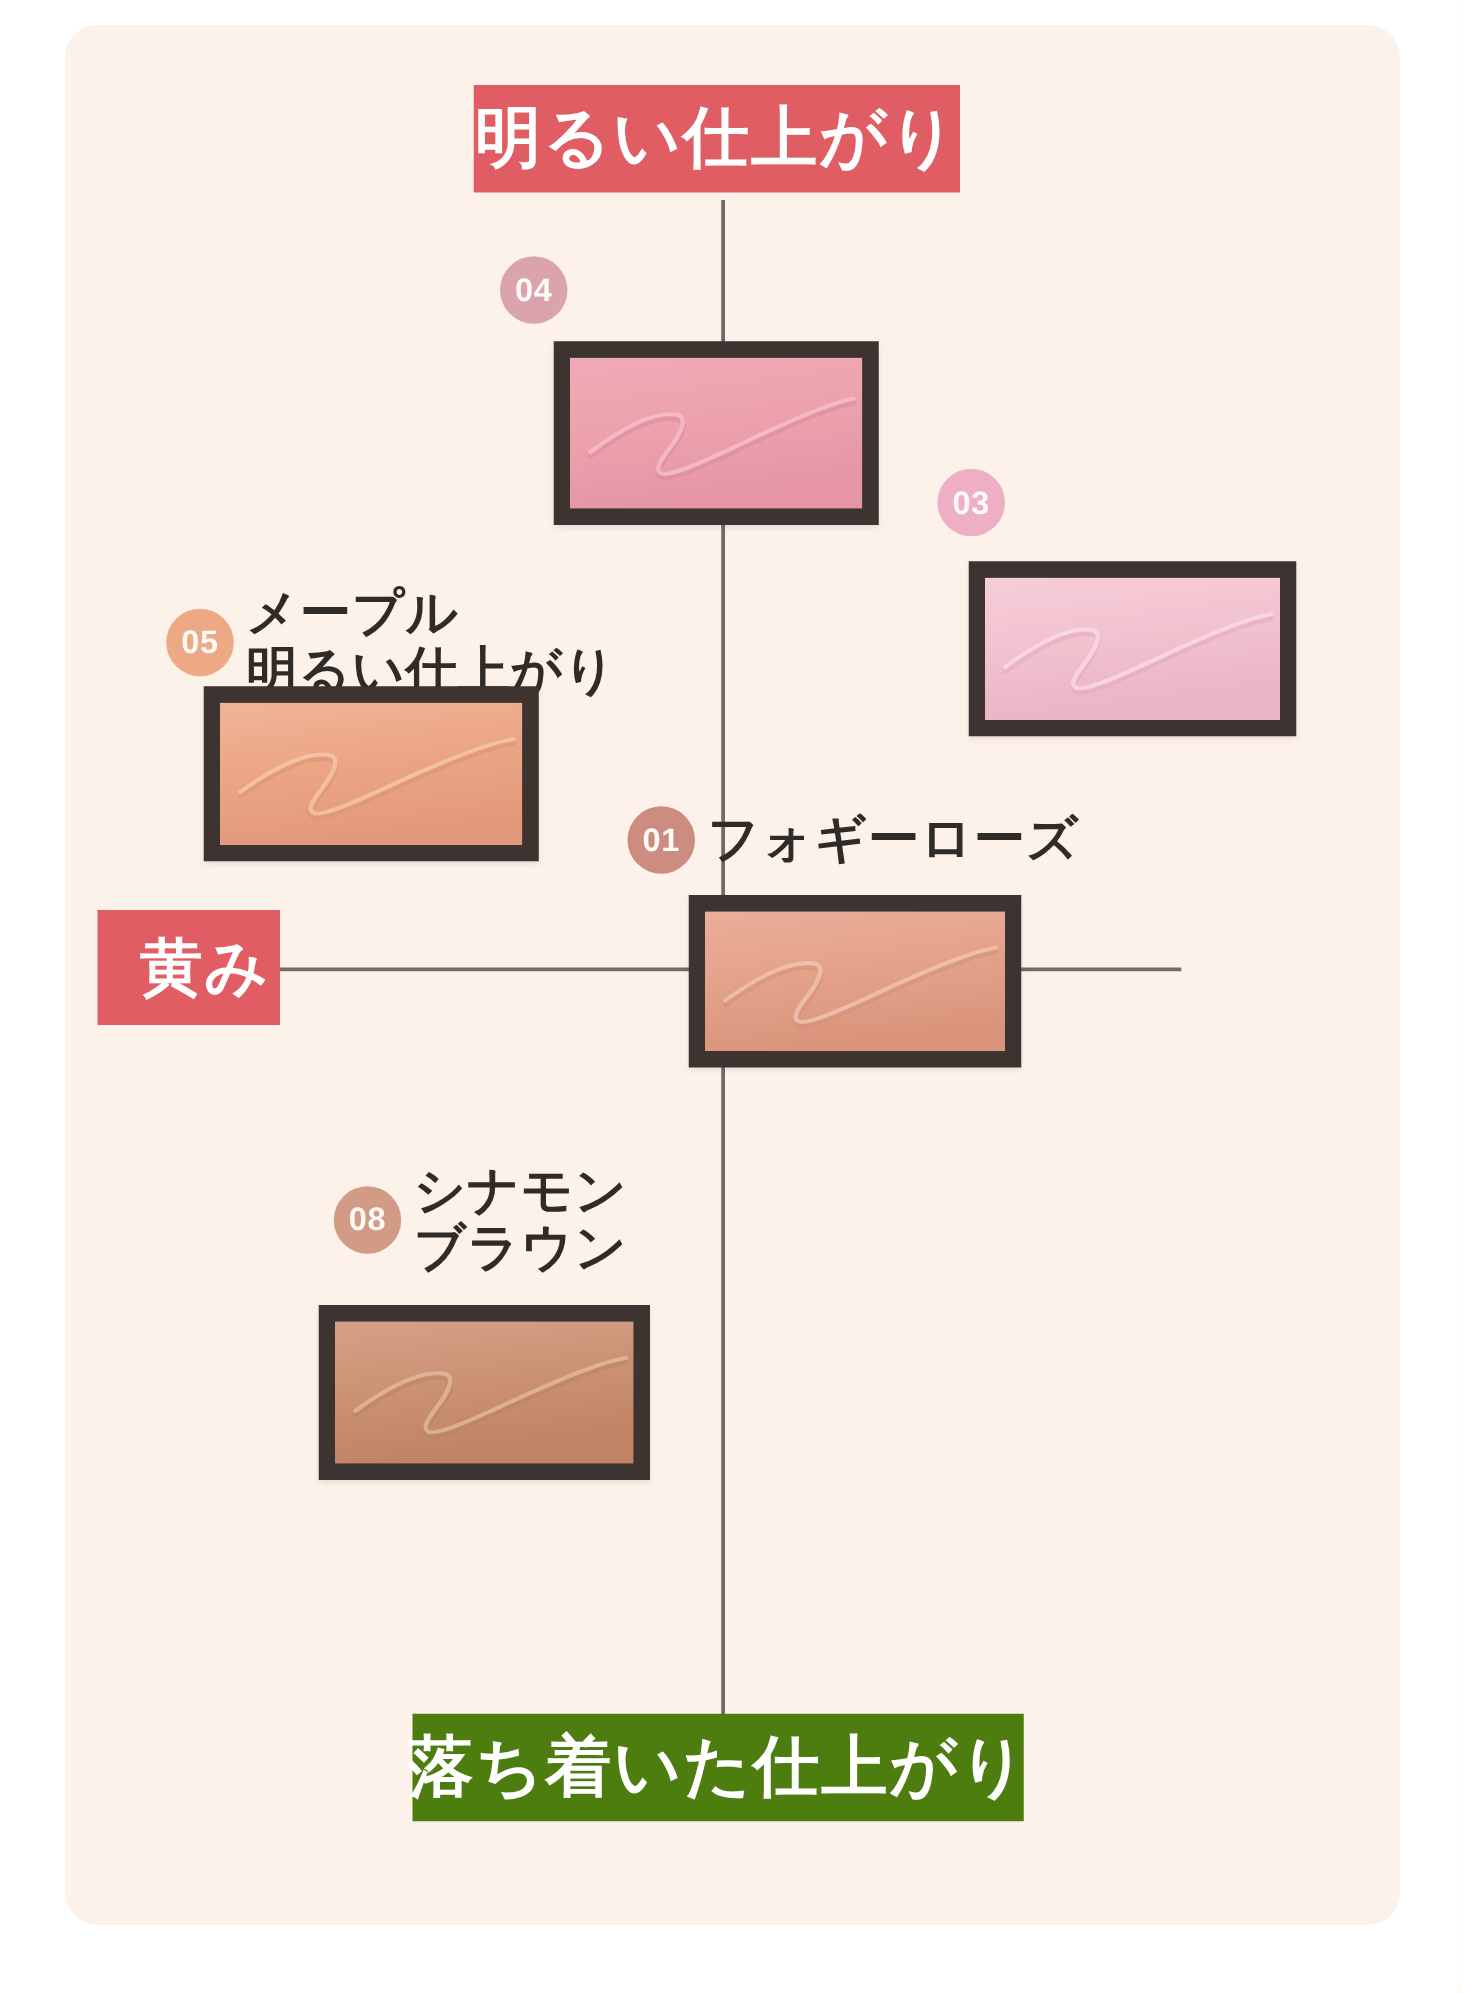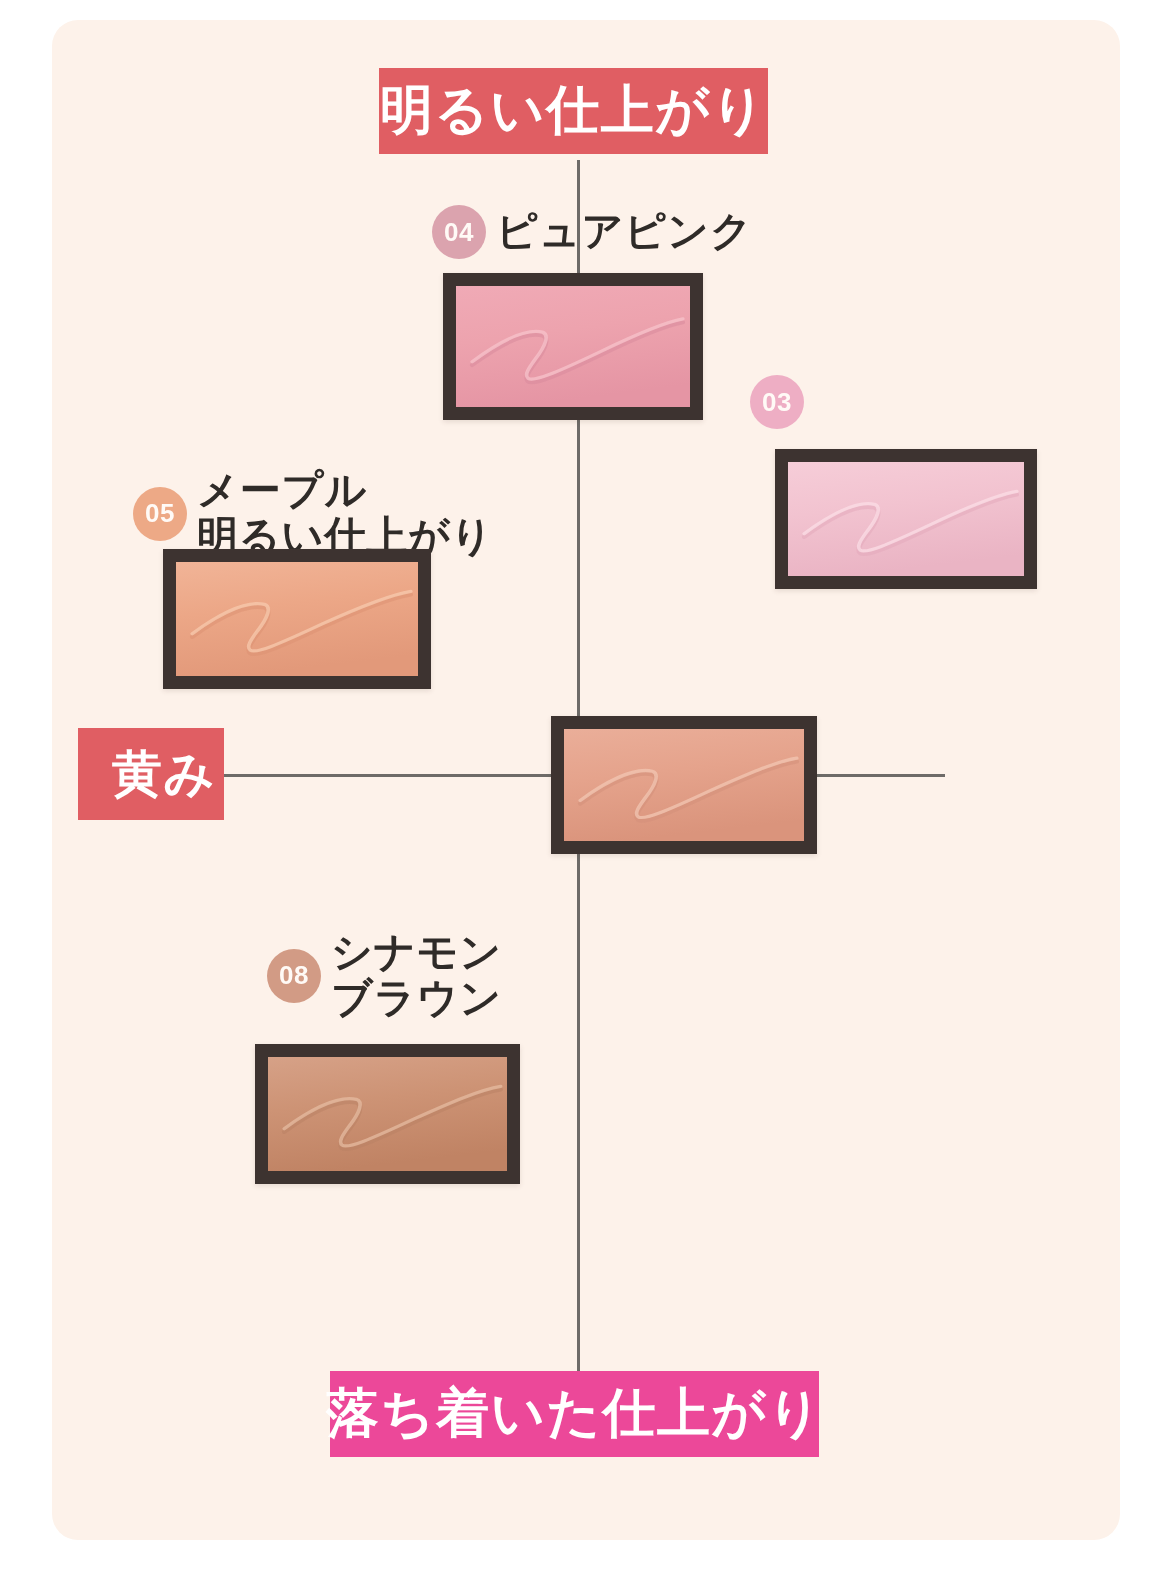--- a/index.html
+++ b/index.html
@@ -114,26 +114,25 @@
 </head>
 <body>
 
 <div id="stage">
   <div id="panel" style="background: rgb(253, 242, 234);"></div>
 
   <div class="axis-line" id="axis-v" style="background: rgb(110, 107, 104);"></div>
   <div class="axis-line" id="axis-h" style="background: rgb(110, 107, 104);"></div>
 
   <div class="endcap" id="cap-top" style="background: rgb(224, 94, 99); color: rgb(255, 255, 255);">明るい仕上がり</div>
-  <div class="endcap" id="cap-bottom" style="background: #ec4899; color: rgb(255, 255, 255);">落ち着いた仕上がり</div>
+  <div class="endcap" id="cap-bottom" style="background: #4d7c0f; color: rgb(255, 255, 255);">落ち着いた仕上がり</div>
   <div class="endcap" id="cap-left" style="background: rgb(224, 94, 99); color: rgb(255, 255, 255);">黄み</div>
 
-  <div class="shade-label" style="left:432px; top:205px;">
+  <div class="shade-label" style="left:400px; top:205px;">
     <div class="badge" style="background: rgb(219, 163, 174);">04</div>
-    <div class="shade-name">ピュアピンク</div>
   </div>
   <div class="pan" id="pan-04" style="left: 443px; top: 273px; width: 260px; height: 147px; background: rgb(61, 51, 48);">
     <div class="pan-inner">
       <svg viewBox="0 0 260 147" preserveAspectRatio="none">
         <defs>
           <linearGradient id="g04" x1="0" y1="0" x2="0.25" y2="1">
             <stop offset="0%" stop-color="#f0aab6"></stop>
             <stop offset="45%" stop-color="#eda3ae"></stop>
             <stop offset="100%" stop-color="#e595a4"></stop>
           </linearGradient>
@@ -180,20 +179,24 @@
             <stop offset="100%" stop-color="#e2997a"></stop>
           </linearGradient>
         </defs>
         <rect width="268" height="140" fill="url(#g05)"></rect>
         <path d="M18,92 C55,62 82,52 98,56 C106,59 102,72 90,89 C82,101 78,108 82,112 C88,117 112,106 162,80 C204,59 238,44 260,40" fill="none" stroke="#dd9272" stroke-width="5" stroke-linecap="round" opacity="0.55"></path>
         <path d="M18,88 C55,58 82,48 98,52 C106,55 102,68 90,85 C82,97 78,104 82,108 C88,113 112,102 162,76 C204,55 238,40 260,36" fill="none" stroke="#f7c9ad" stroke-width="4" stroke-linecap="round" opacity="0.75"></path>
       </svg>
     </div>
   </div>
 
+  <div class="shade-label" style="left:502px; top:645px;">
+    <div class="badge" style="background: rgb(204, 141, 128);">01</div>
+    <div class="shade-name">フォギーローズ</div>
+  </div>
   <div class="pan" id="pan-01" style="left: 551px; top: 716px; width: 266px; height: 138px; background: rgb(61, 51, 48);">
     <div class="pan-inner">
       <svg viewBox="0 0 266 138" preserveAspectRatio="none">
         <defs>
           <linearGradient id="g01" x1="0" y1="0" x2="0.25" y2="1">
             <stop offset="0%" stop-color="#eaae99"></stop>
             <stop offset="45%" stop-color="#e5a38c"></stop>
             <stop offset="100%" stop-color="#da947c"></stop>
           </linearGradient>
         </defs>

